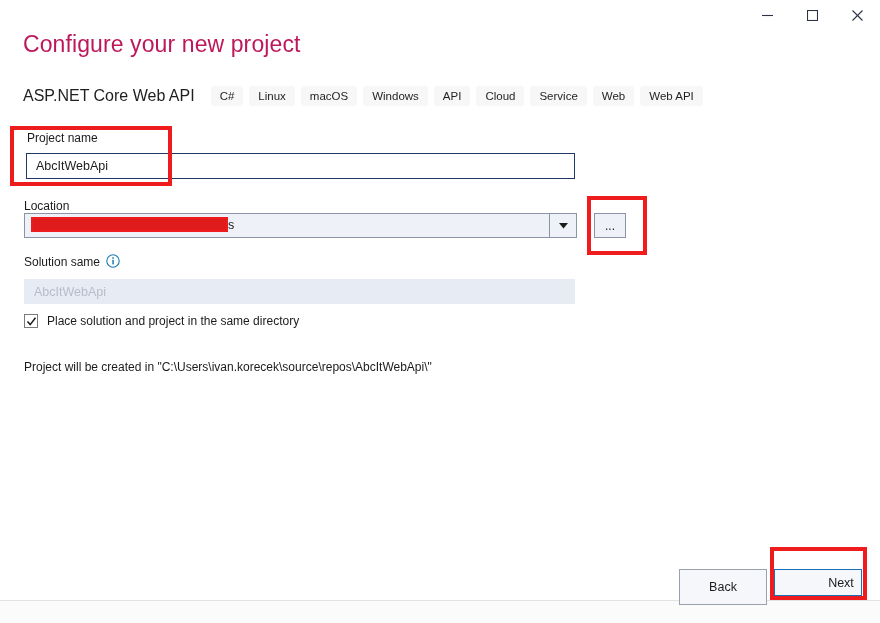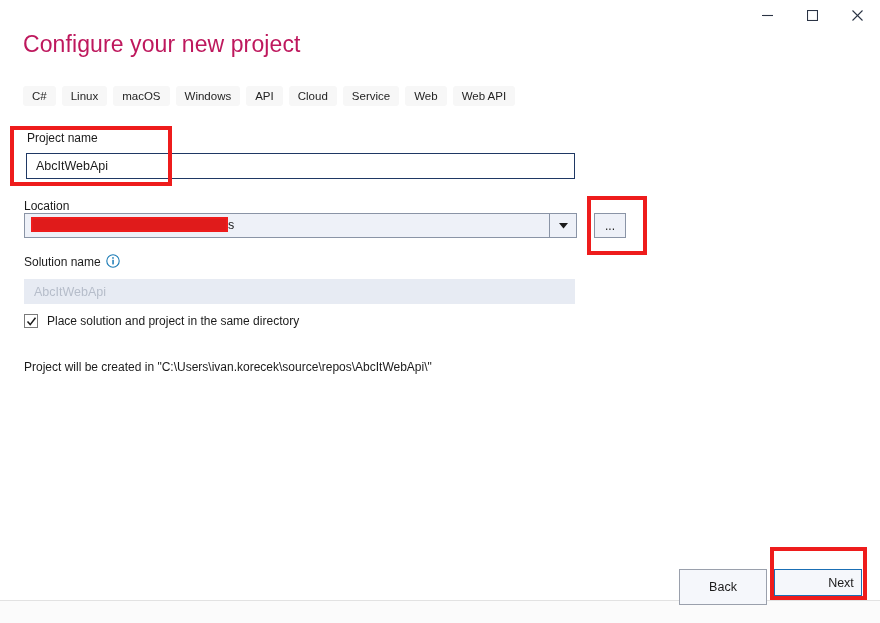--- a/index.html
+++ b/index.html
@@ -234,20 +234,21 @@
     <svg width="11" height="11" viewBox="0 0 11 11">
       <line x1="0.5" y1="0.5" x2="10.5" y2="10.5" stroke="#2b3445" stroke-width="1.1"></line>
       <line x1="10.5" y1="0.5" x2="0.5" y2="10.5" stroke="#2b3445" stroke-width="1.1"></line>
     </svg>
   </div>
 </div>
 
 <div class="page-title">Configure your new project</div>
 
 <div class="template-row">
+  <div class="template-name">ASP.NET Core Web API</div>
   <div class="tag">C#</div>
   <div class="tag">Linux</div>
   <div class="tag">macOS</div>
   <div class="tag">Windows</div>
   <div class="tag">API</div>
   <div class="tag">Cloud</div>
   <div class="tag">Service</div>
   <div class="tag">Web</div>
   <div class="tag">Web API</div>
 </div>
@@ -262,21 +263,21 @@
   </div>
   <div class="combo-arrow">
     <svg width="9" height="6" viewBox="0 0 9 6">
       <polygon points="0,0 9,0 4.5,5.5" fill="#1b1b1b"></polygon>
     </svg>
   </div>
 </div>
 
 <div class="browse-btn" style="left:594px; top:213px; width:32px; height:25px;">...</div>
 
-<div class="field-label" style="left:24px; top:255px;">Solution name</div>
+<div class="field-label" style="left:24px; top:255px;">Solution same</div>
 <svg class="info-icon" style="left:106px; top:254px;" viewBox="0 0 14 14">
   <circle cx="7" cy="7" r="6.2" fill="none" stroke="#1a7ab5" stroke-width="1.1"></circle>
   <circle cx="7" cy="3.9" r="0.85" fill="#1a7ab5"></circle>
   <rect x="6.3" y="5.8" width="1.5" height="4.6" fill="#1a7ab5"></rect>
 </svg>
 <div class="disabled-input" style="left:24px; top:279px; width:551px; height:25px;">AbcItWebApi</div>
 
 <div class="check-row">
   <div class="checkbox">
     <svg width="11" height="11" viewBox="0 0 11 11">

